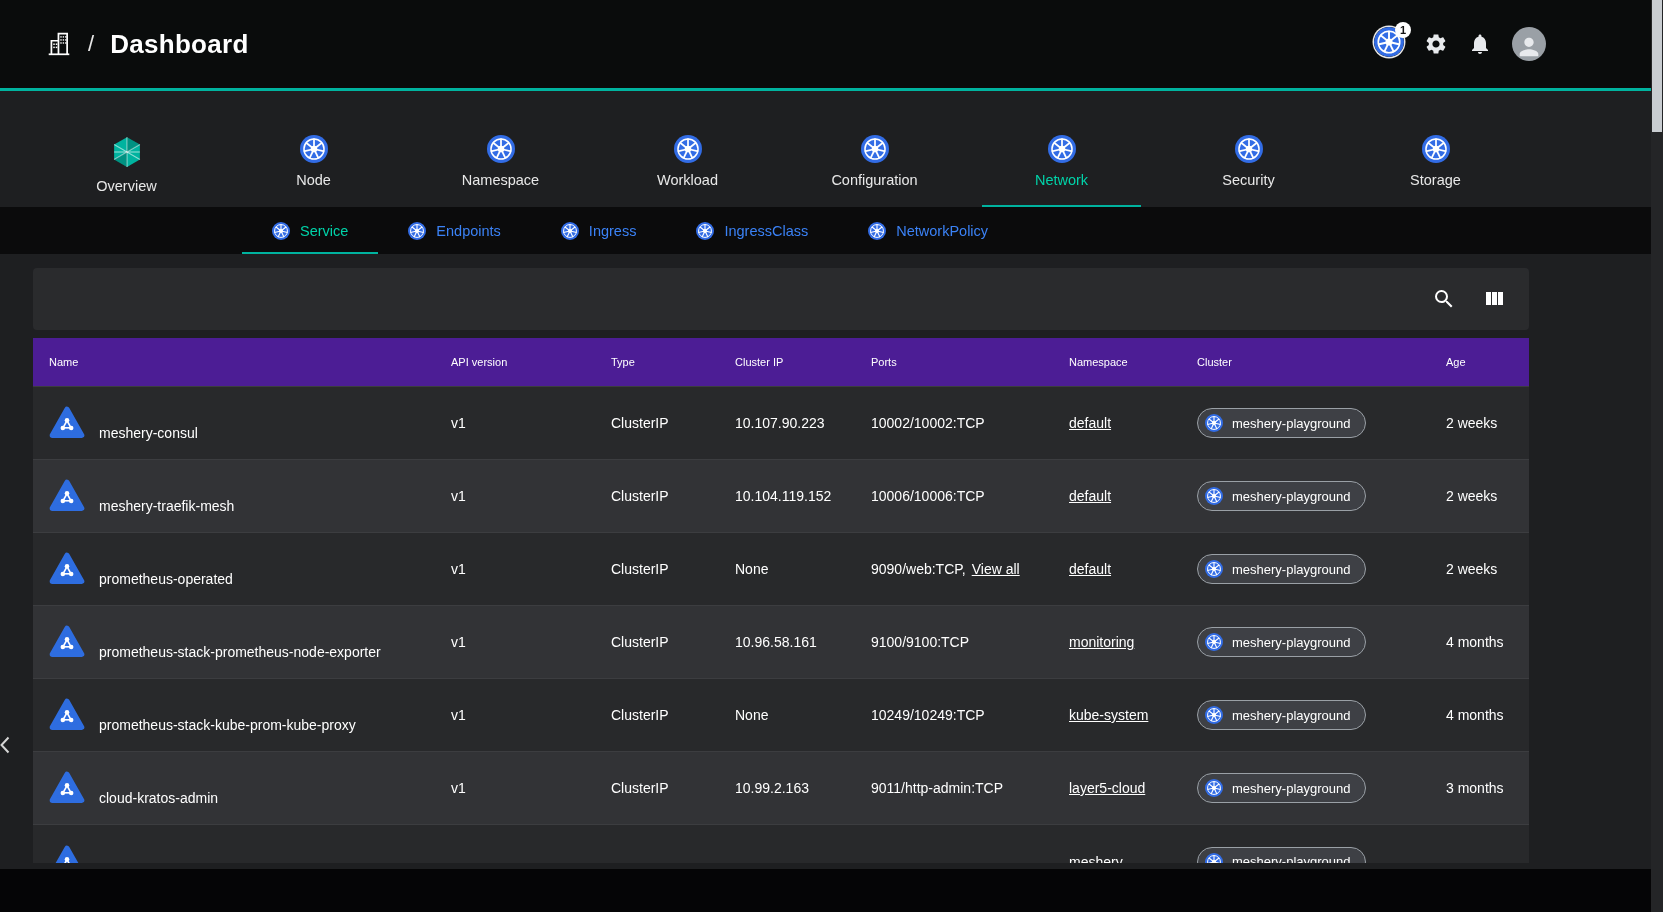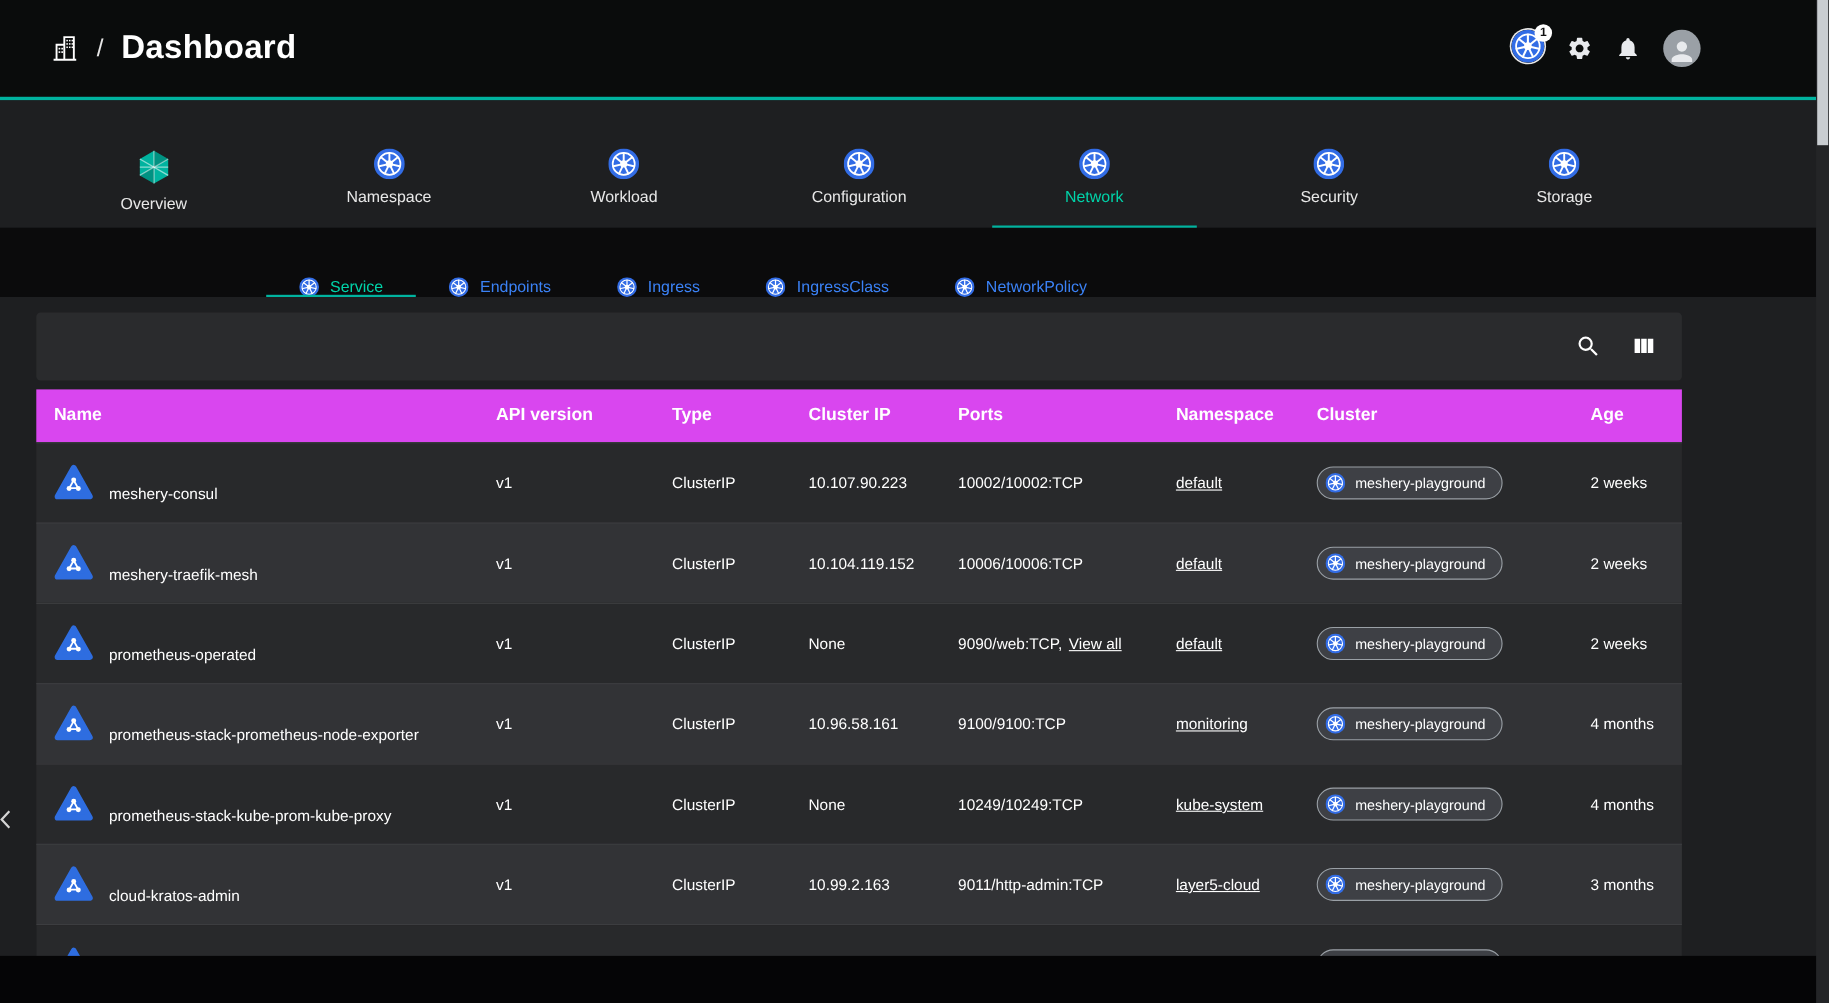--- a/index.html
+++ b/index.html
@@ -9,21 +9,21 @@
     font-family:"Liberation Sans",sans-serif;
   }
   
   .appbar{
     width:1651px;height:88px;background:#0a0c0c;
     display:flex;align-items:center;box-sizing:border-box;
     padding-left:46px;
   }
   .brand{display:flex;align-items:center;gap:16px;}
   .brand .sep{font-size:22px;color:#e8e8e8;}
-  .brand .title{font-size:30px;font-weight:bold;letter-spacing:.3px;color:#fff;}
+  .brand .title{font-size:26px;font-weight:bold;letter-spacing:.3px;color:#fff;}
   .appbar-right{margin-left:auto;margin-right:105px;display:flex;align-items:center;gap:20px;}
   .icon-plain{display:flex;align-items:center;justify-content:center;cursor:pointer;}
   .k8s-badge-wrap{position:relative;cursor:pointer;}
   .k8s-badge-wrap .wheel{box-shadow:0 0 0 1.5px #e8e8e8;border-radius:50%;}
   .badge{
     position:absolute;top:-5px;right:-7px;width:16px;height:16px;border-radius:50%;
     background:#fff;color:#111;font-size:11px;font-weight:bold;
     display:flex;align-items:center;justify-content:center;
   }
   .avatar{
@@ -36,42 +36,42 @@
   
   .resource-tabs{margin-top:40px;display:flex;height:76px;}
   .rtab{
     flex:1 1 0;display:flex;flex-direction:column;align-items:center;gap:9px;
     padding-top:4px;position:relative;cursor:pointer;text-align:center;
   }
   .rtab .rlabel{font-size:14.5px;color:#e8e8e8;}
   .rtab.active .rlabel{color:#00D3A9;}
   .rtab.active::after{content:"";position:absolute;left:14px;right:14px;bottom:0;height:2px;background:#00B39F;}
   
-  .sub-strip{width:1651px;height:63px;background:#0b0b0c;display:flex;margin-top:0;align-items:flex-end;}
+  .sub-strip{width:1651px;height:47px;background:#0b0b0c;display:flex;margin-top:0;}
   .sub-tabs{display:flex;margin-left:242px;}
   .stab{
     display:flex;align-items:center;gap:10px;padding:0 30px;
     font-size:14.5px;color:#3b82f6;position:relative;cursor:pointer;
   }
   .stab.active{color:#00D3A9;}
   .stab.active::after{content:"";position:absolute;left:0;right:0;bottom:0;height:2px;background:#00B39F;}
   
   .toolbar{
     margin-top:14px;height:62px;background:#2a2b2d;border-radius:4px;
     display:flex;align-items:center;justify-content:flex-end;gap:16px;
     padding:0 18px;box-sizing:border-box;
   }
   .icon-btn{width:34px;height:34px;display:flex;align-items:center;justify-content:center;cursor:pointer;border-radius:50%;}
   
   .grid-cols{
     display:grid;
     grid-template-columns:402px 160px 124px 136px 198px 128px 249px 1fr;
     align-items:center;padding-left:16px;box-sizing:border-box;
   }
-  .thead{background:#d946ef;height:48px;margin-top:8px;font-weight:bold;font-size:16px;}
+  .thead{background:#4c1d95;height:48px;margin-top:8px;font-weight:normal;font-size:11px;}
   .trow{height:73px;font-size:14px;border-top:1px solid #3c3d40;cursor:pointer;}
   .trow.dark{background:#28292b;}
   .trow.light{background:#323336;}
   .name-cell{display:flex;align-items:flex-end;gap:14px;}
   .ns-link{color:#fff;text-decoration:underline;cursor:pointer;width:fit-content;}
   .ports-cell{display:flex;gap:6px;align-items:center;}
   .ports-link{color:#fff;text-decoration:underline;cursor:pointer;}
   .chip{
     display:inline-flex;align-items:center;gap:9px;height:30px;box-sizing:border-box;
     padding:0 14px 0 7px;border:1px solid #9aa0a6;border-radius:16px;background:#3e4045;
@@ -207,20 +207,26 @@
     <div class="rtab">
       <svg class="ic34" viewBox="0 0 24 24">
           <use href="#i-meshery"></use>
         </svg>
       <span class="rlabel">Overview</span>
     </div>
     <div class="rtab">
       <svg class="ic28" viewBox="0 0 24 24">
           <use href="#i-k8s"></use>
         </svg>
+      <span class="rlabel">Node</span>
+    </div>
+    <div class="rtab">
+      <svg class="ic28" viewBox="0 0 24 24">
+          <use href="#i-k8s"></use>
+        </svg>
       <span class="rlabel">Namespace</span>
     </div>
     <div class="rtab">
       <svg class="ic28" viewBox="0 0 24 24">
           <use href="#i-k8s"></use>
         </svg>
       <span class="rlabel">Workload</span>
     </div>
     <div class="rtab">
       <svg class="ic28" viewBox="0 0 24 24">

